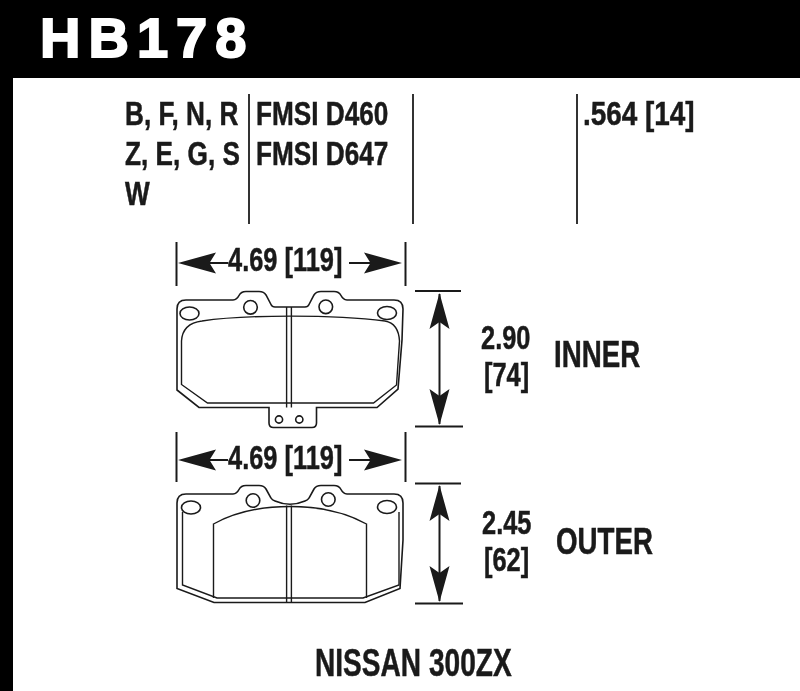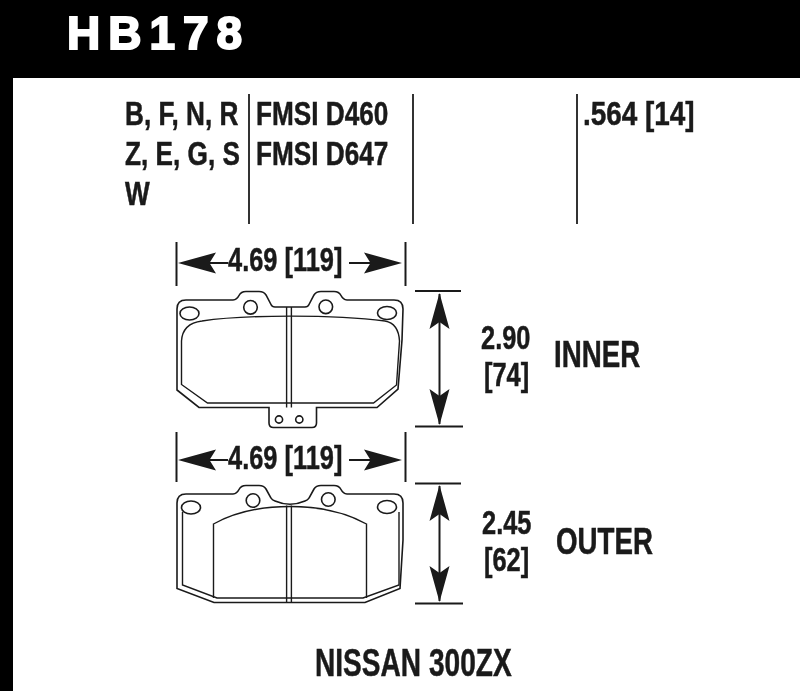--- a/index.html
+++ b/index.html
@@ -3,21 +3,21 @@
 <meta charset="utf-8">
 <style>
   html,body{margin:0;padding:0;}
   body{width:800px;height:691px;position:relative;background:var(--page-bg,#fff);font-family:"Liberation Sans",sans-serif;overflow:hidden;}
   .abs{position:absolute;}
   .ink{color:var(--ink,#1a1a1a);}
   .cond{transform:scaleX(0.77);transform-origin:left top;-webkit-text-stroke:0.5px currentColor;}
   .cond72{transform:scaleX(0.72);transform-origin:left top;-webkit-text-stroke:0.5px currentColor;}
   #banner{left:0;top:0;width:800px;height:78px;background:var(--banner-bg,#000);}
   #left-strip{left:0;top:0;width:13px;height:691px;background:var(--banner-bg,#000);}
-  #part-number{left:40px;top:10px;font-size:46px;line-height:1;letter-spacing:8px;color:var(--banner-text,#fff);font-weight:bold;margin-left:27px;-webkit-text-stroke:2px #fff;}
+  #part-number{left:40px;top:10px;font-size:56px;line-height:1;letter-spacing:8px;color:var(--banner-text,#fff);font-weight:bold;-webkit-text-stroke:2px #fff;}
   .row-block{font-size:34px;line-height:40px;font-weight:bold;white-space:nowrap;}
   .dimtxt{font-size:33px;line-height:1;font-weight:bold;white-space:nowrap;}
   .lbltxt{font-size:36px;line-height:1;font-weight:bold;white-space:nowrap;}
   .divider{top:94px;width:2px;height:130px;background:#333;}
   svg .outline{fill:#fff;stroke:var(--ink,#1a1a1a);stroke-width:1.6;}
   svg .thin{fill:none;stroke:var(--ink,#1a1a1a);stroke-width:1.4;}
   svg .hole{fill:#fff;stroke:var(--ink,#1a1a1a);stroke-width:1.6;}
   svg .dim{stroke:var(--ink,#1a1a1a);stroke-width:2;fill:none;}
   svg .head{fill:var(--ink,#1a1a1a);stroke:none;}
 </style>

